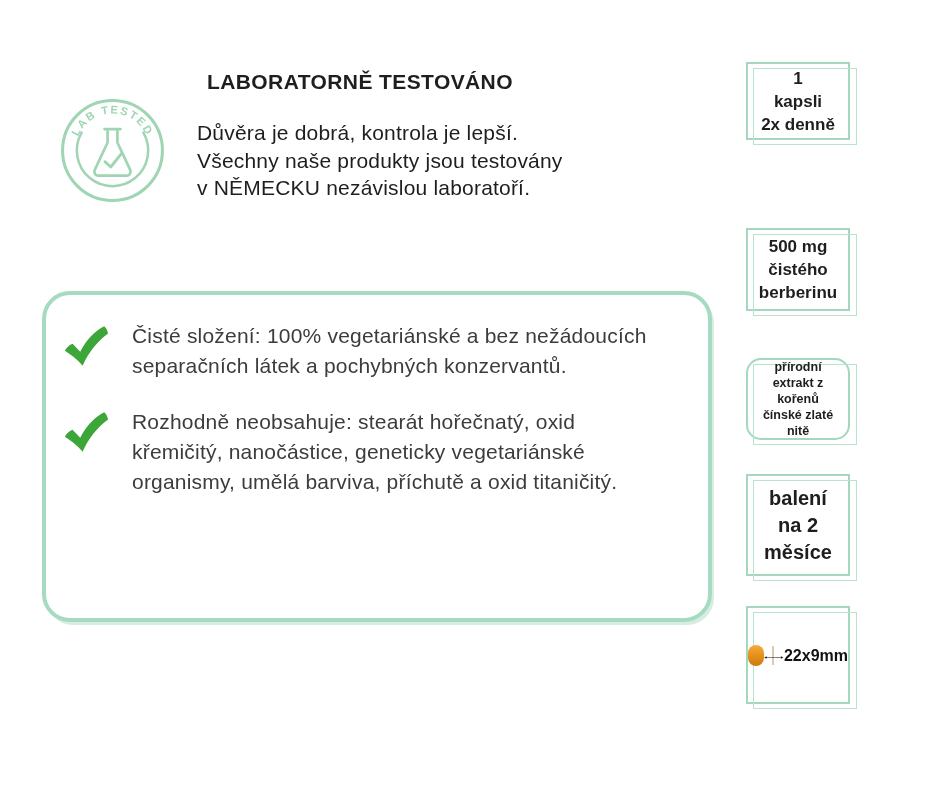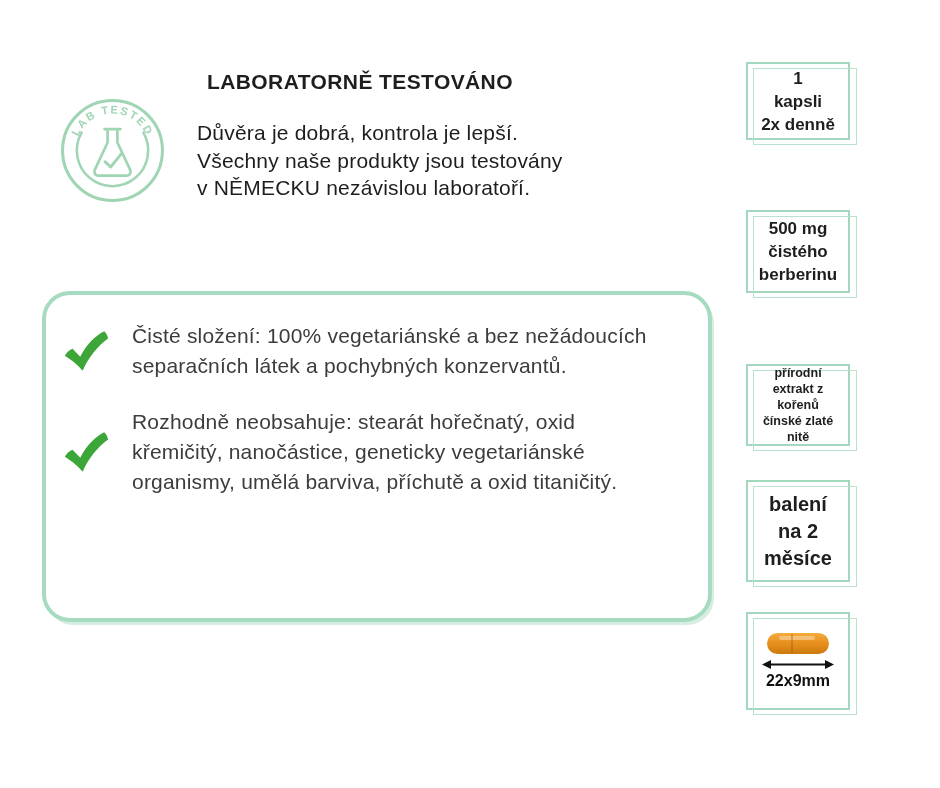--- a/index.html
+++ b/index.html
@@ -22,43 +22,43 @@
     white-space:pre-line;letter-spacing:.2px;
   }
 
   
   .panel{
     position:absolute;left:42px;top:291px;width:670px;height:331px;
     border:4px solid #a7dbc1;border-radius:28px;box-sizing:border-box;
     background:#fff;box-shadow:3px 4px 0 -1px #d6eee2;
     padding:26px 28px 0 14px;display:flex;flex-direction:column;gap:26px;
   }
-  .claim{display:flex;gap:20px;align-items:center;}
+  .claim{display:flex;gap:20px;align-items:flex-start;}
   .claim .check{width:52px;height:48px;flex:none;margin-top:2px;}
   .claim-text{
     font-size:21px;line-height:30px;color:#3c3c3c;
     white-space:pre-line;letter-spacing:.2px;
   }
 
   
   .facts{position:absolute;left:746px;top:62px;width:104px;display:flex;flex-direction:column;}
   .fact{
     position:relative;z-index:0;background:#fff;border:2px solid #a3d8be;
     box-sizing:border-box;display:flex;align-items:center;justify-content:center;
     text-align:center;font-weight:700;color:#1e1e1e;white-space:pre-line;
   }
   .fact::after{
     content:"";position:absolute;top:4px;left:5px;right:-9px;bottom:-7px;
     border:1px solid #b9e2cf;z-index:-1;
   }
   .f1{height:78px;font-size:17px;line-height:23px;}
-  .f2{height:83px;margin-top:70px;font-size:17px;line-height:23px;}
-  .f3{height:82px;margin-top:71px;font-size:12.5px;line-height:16px;}
+  .f2{height:83px;margin-top:88px;font-size:17px;line-height:23px;}
+  .f3{height:82px;margin-top:47px;font-size:12.5px;line-height:16px;border-radius:15px;}
   .f4{height:102px;margin-top:34px;font-size:20px;line-height:27px;}
-  .f5{height:98px;margin-top:30px;flex-direction:column;}
+  .f5{height:98px;margin-top:30px;flex-direction:row;}
 
   .capsule{
     width:62px;height:21px;border-radius:11px;position:relative;
     background:linear-gradient(180deg,#f6ab40 0%,#e8921f 45%,#cc7a0e 100%);
   }
   .capsule::before{
     content:"";position:absolute;top:3px;left:12px;right:14px;height:4px;
     border-radius:4px;background:rgba(255,255,255,.35);
   }
   .capsule::after{

